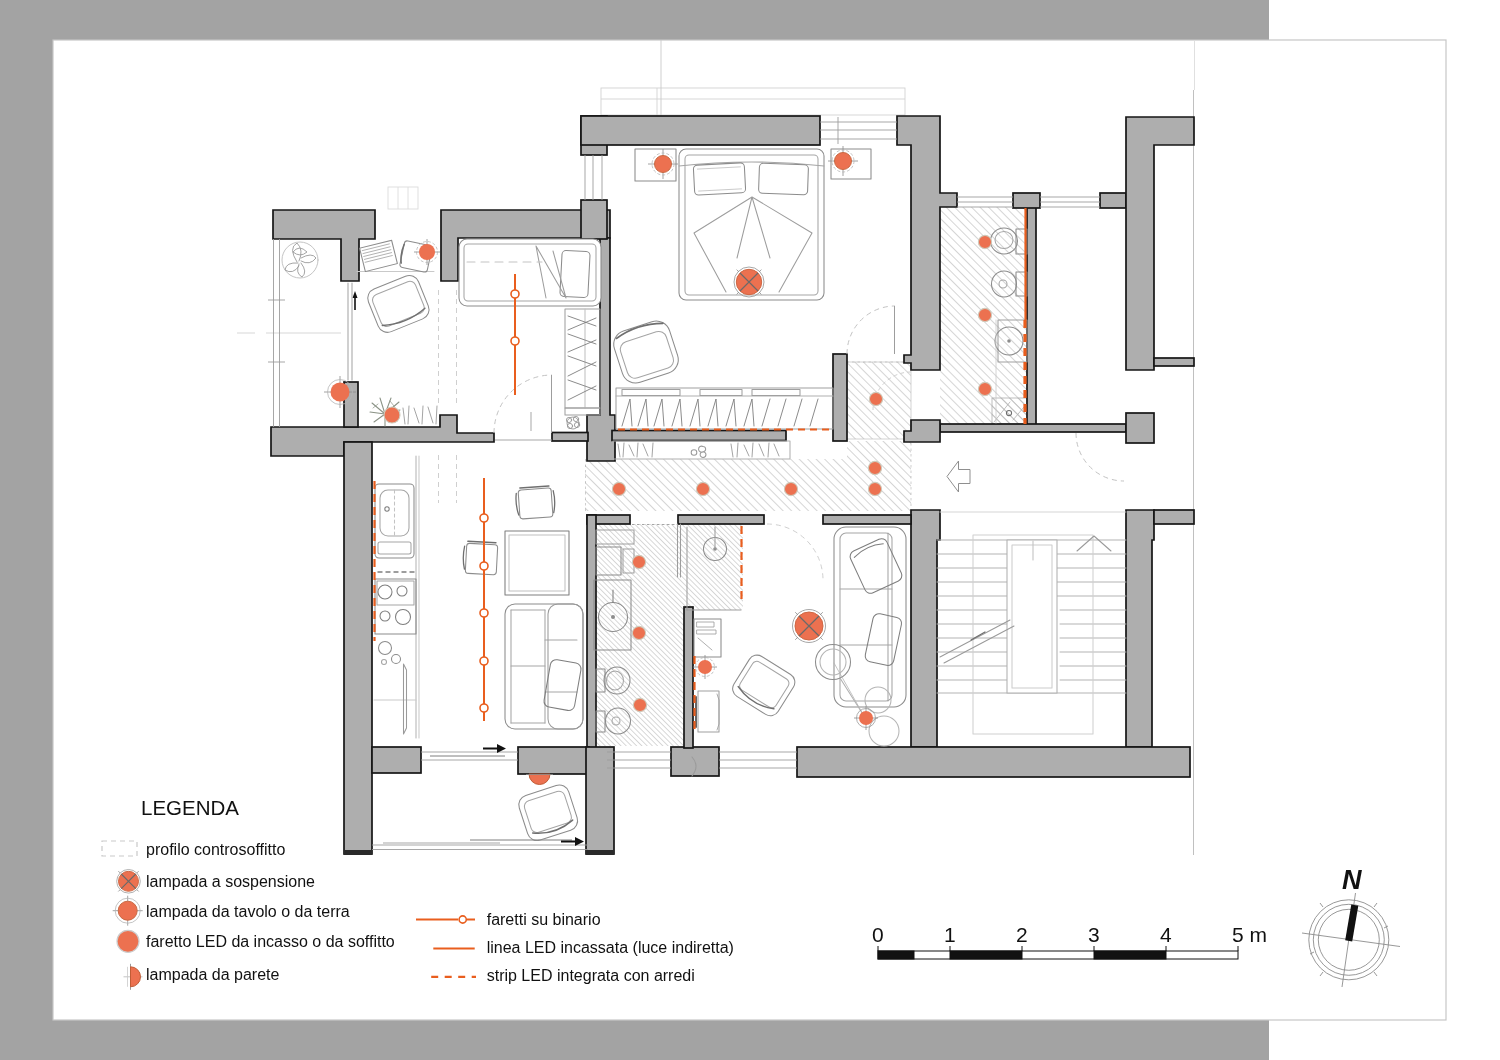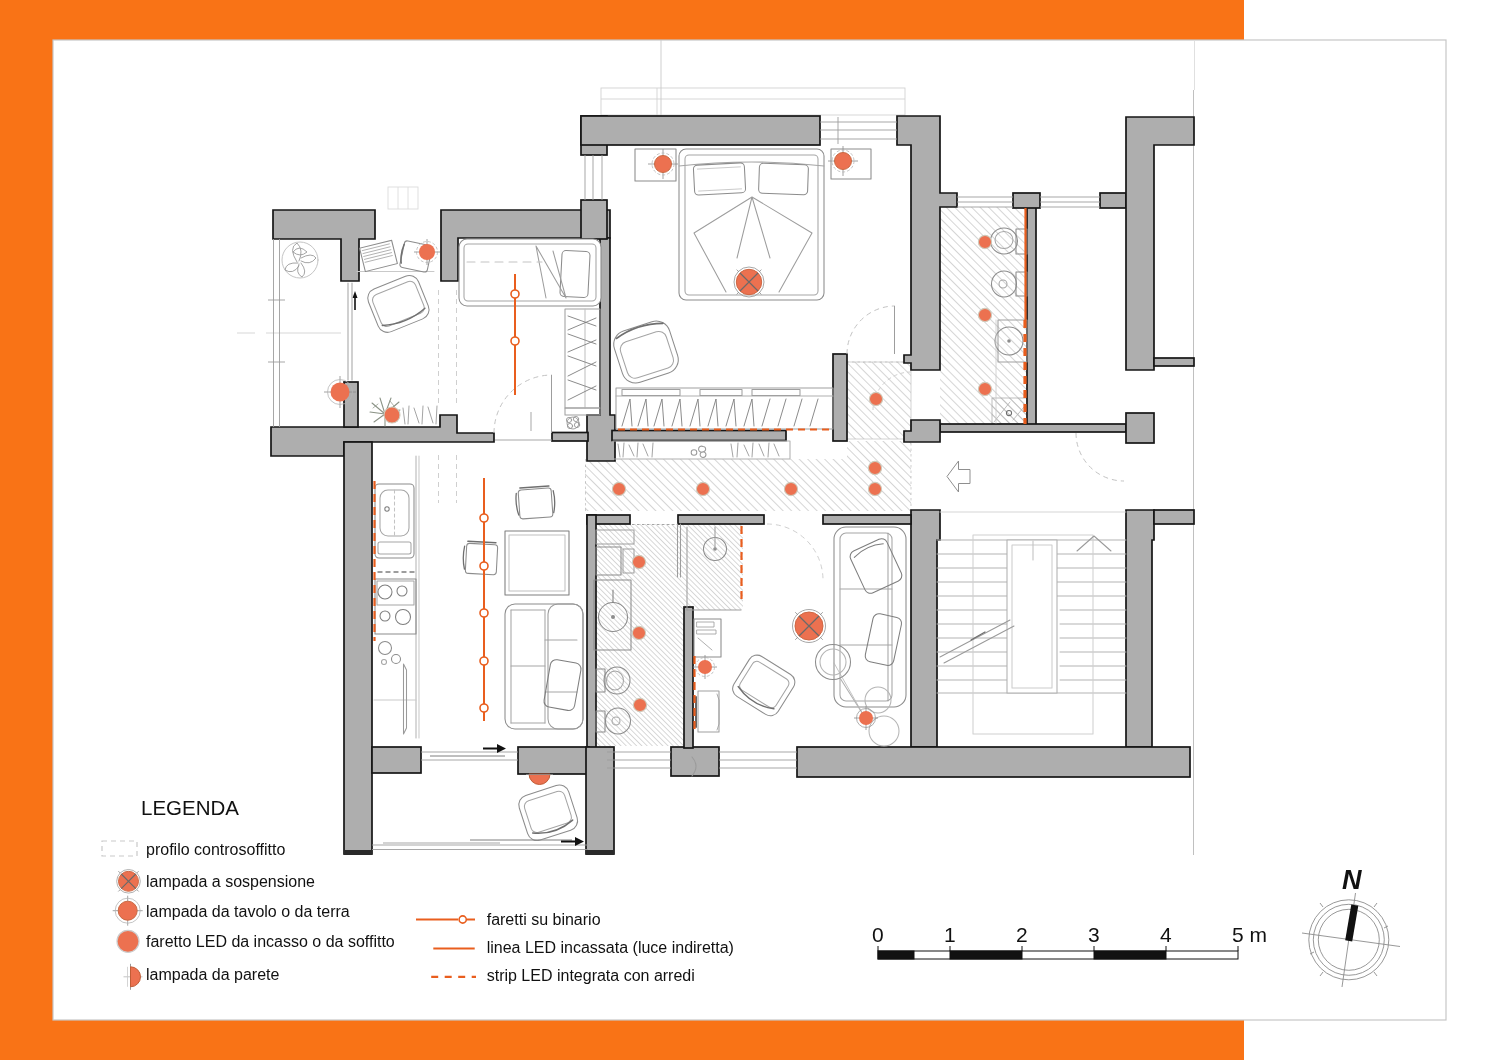--- a/index.html
+++ b/index.html
@@ -1,16 +1,16 @@
 <!DOCTYPE html>
 <html><head>
 <meta charset="utf-8">
 <style>
 html,body{margin:0;padding:0;background:#fff;}
-#page{position:relative;width:1244px;height:1060px;background:#f97316;font-family:"Liberation Sans",sans-serif;}
+#page{position:relative;width:1244px;height:1060px;background:#a3a3a3;font-family:"Liberation Sans",sans-serif;padding-left:25px;}
 svg{position:absolute;left:0;top:0;}
 </style>
 </head>
 <body>
 <div id="page">
 <svg width="1500" height="1060" viewBox="0 0 1500 1060">
 <defs>
 <pattern id="h6" width="6" height="6" patternUnits="userSpaceOnUse" patternTransform="rotate(-45)">
 <line x1="0" y1="0" x2="0" y2="6" stroke="#979797" stroke-width="0.8"></line>
 </pattern>

